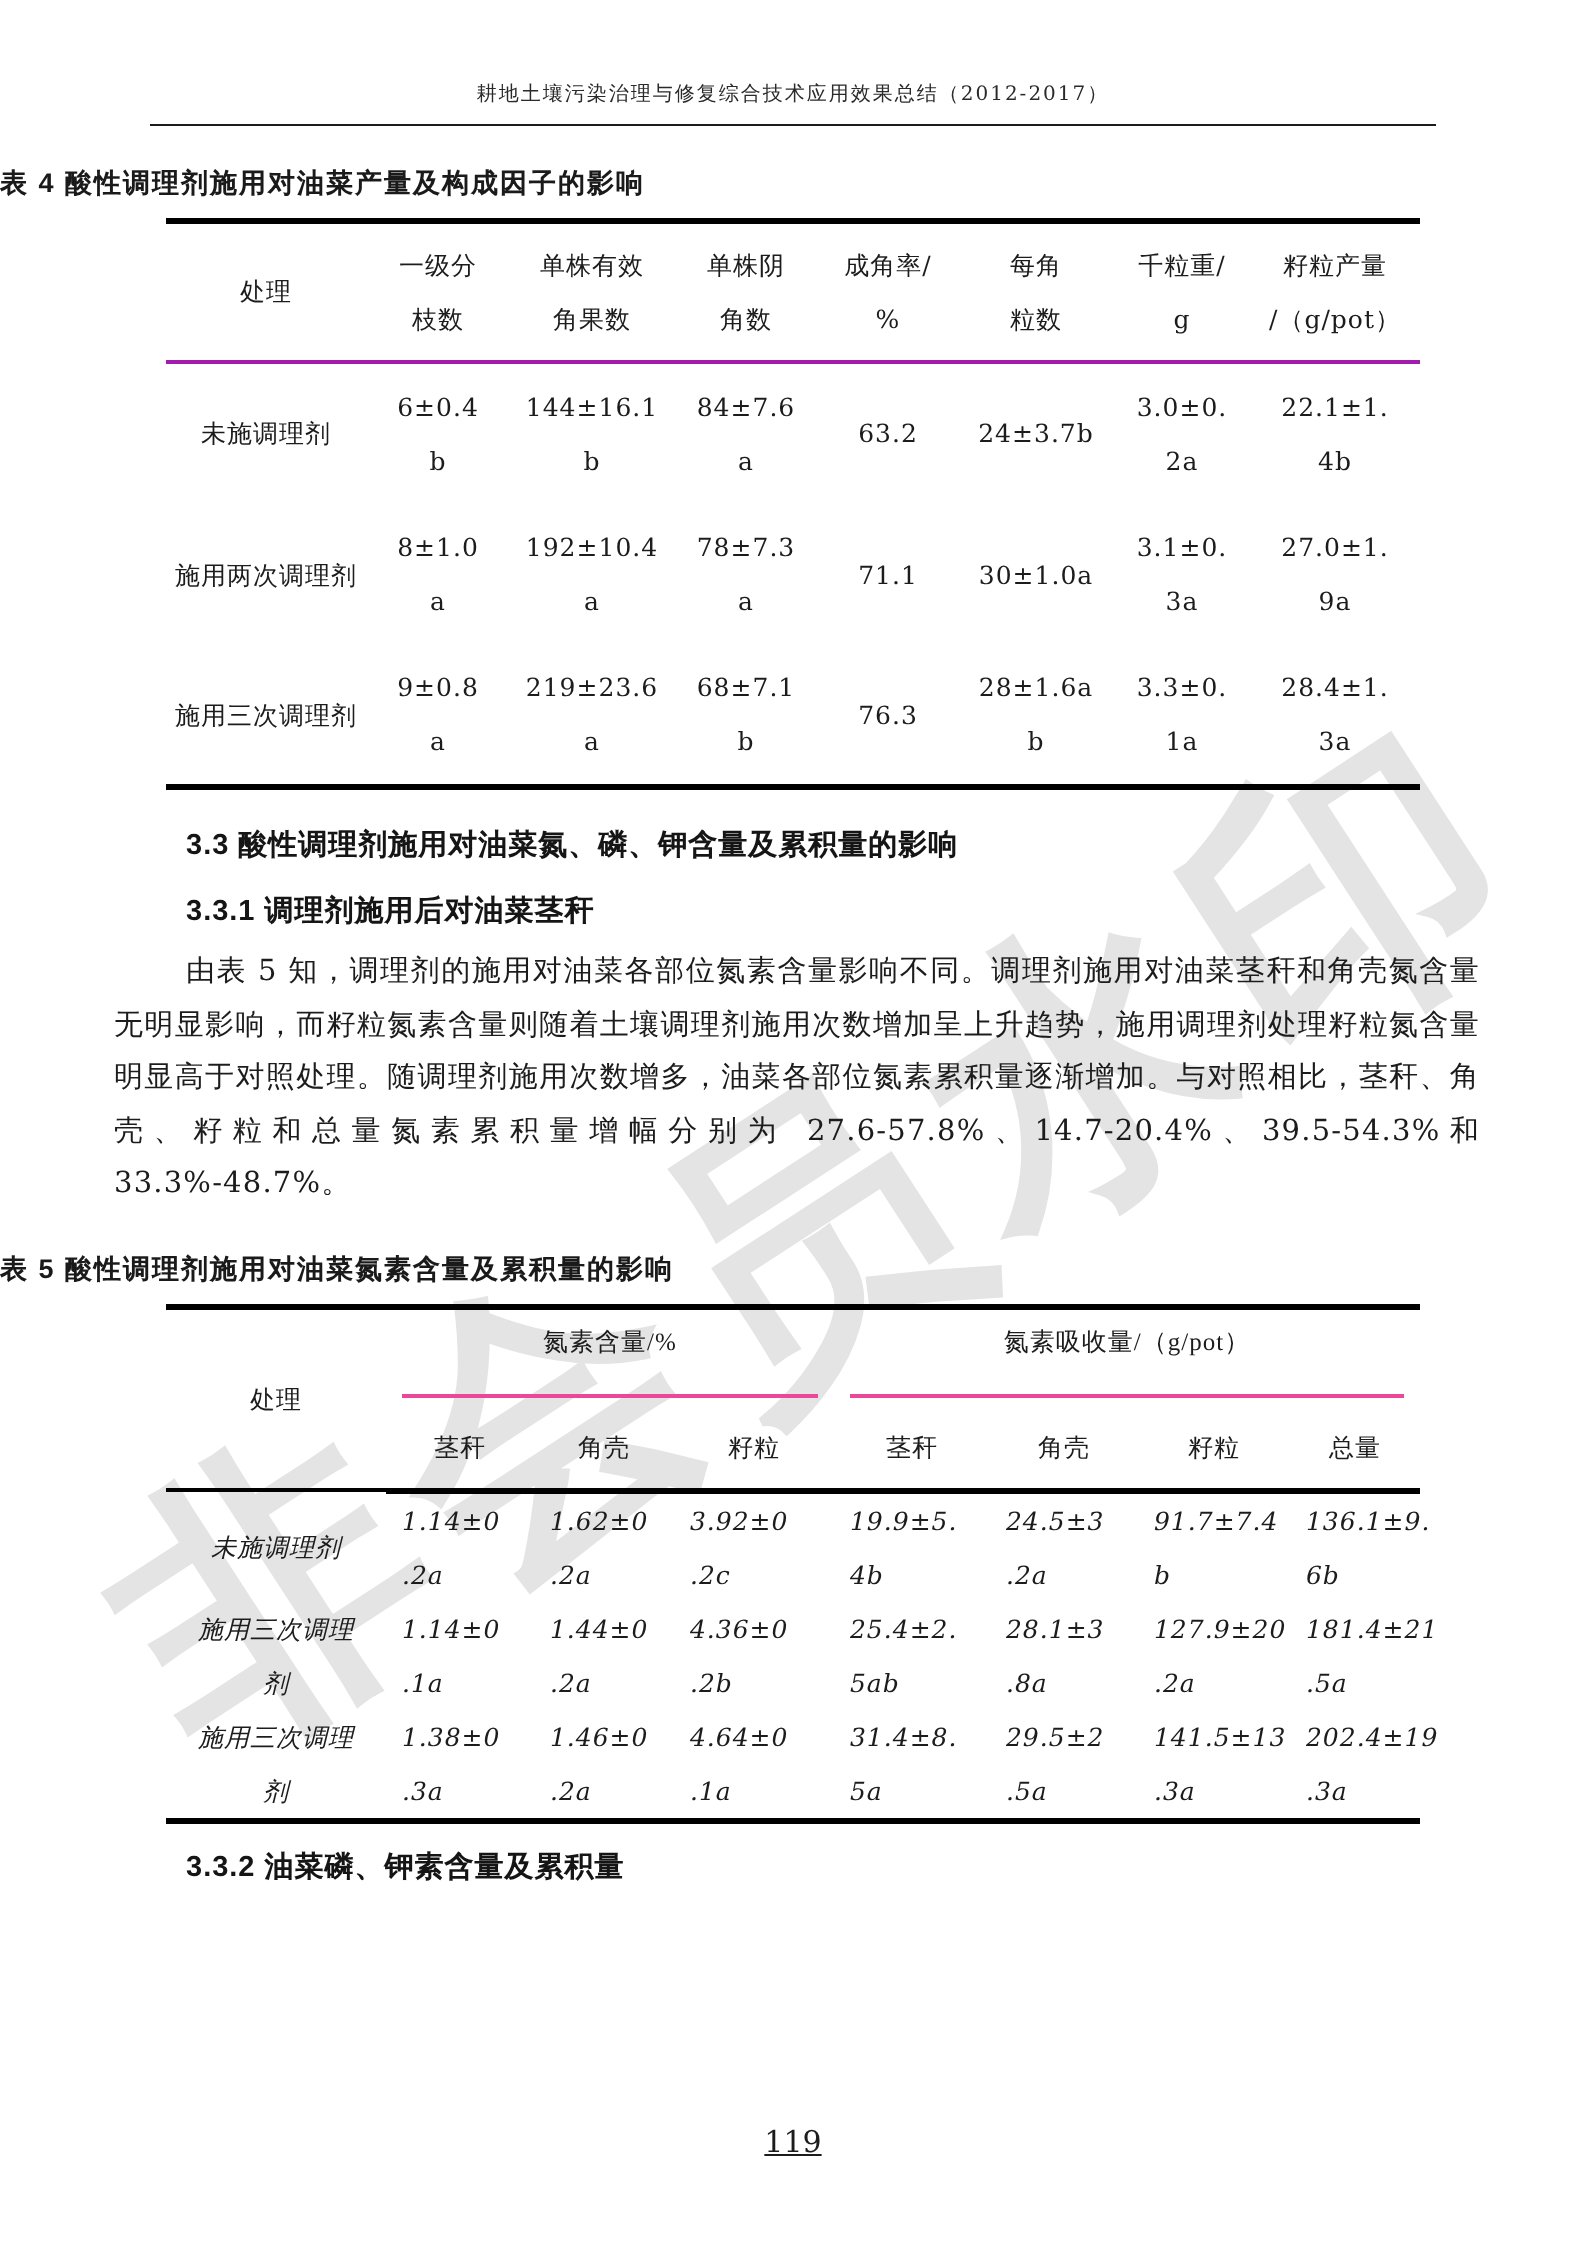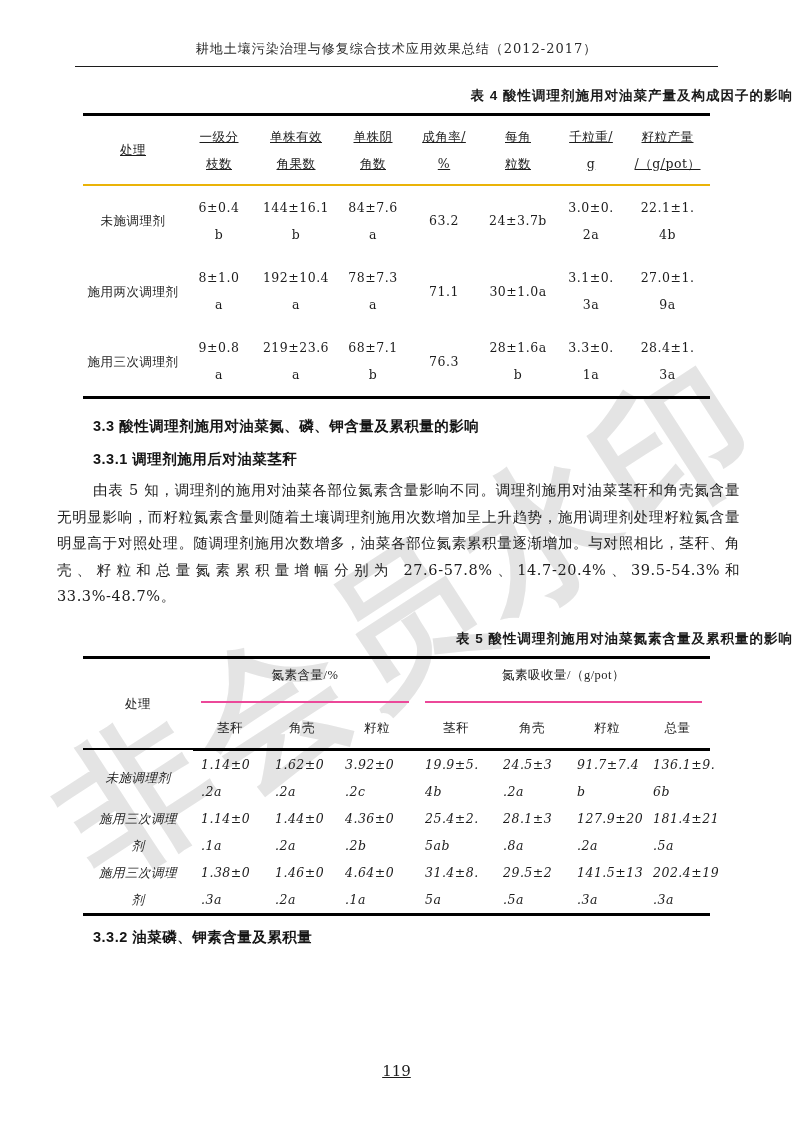--- a/index.html
+++ b/index.html
@@ -16,37 +16,37 @@
     position:absolute; left:10px; top:520px; z-index:0;
     font-family:"Liberation Sans","DejaVu Sans",sans-serif;
     font-weight:bold; font-size:150px; letter-spacing:10px;
     color:#e4e4e4; white-space:nowrap;
     transform:rotate(-33deg); transform-origin:50% 50%;
     user-select:none;
   }
   
   .runhead {
     margin:40px 75px 0 75px; text-align:center;
-    font-size:13px; letter-spacing:1px; color:#2a2a2a;
+    font-size:10px; letter-spacing:1px; color:#2a2a2a;
     border-bottom:1.5px solid #1c1c1c; padding-bottom:8px;
   }
   
   .tbl-title {
-    text-align:right; font-size:13.5px; font-weight:bold;
+    text-align:left; font-size:13.5px; font-weight:bold;
     font-family:"Liberation Sans","DejaVu Sans",sans-serif;
     letter-spacing:1px; margin-top:20px; margin-bottom:8px; color:#1a1a1a;
   }
   
   table { border-collapse:collapse; table-layout:fixed; width:627px; margin:0 auto; }
   .t4, .t5 { border-top:3px solid #000; border-bottom:3px solid #000; font-size:12.5px; }
   th, td {
     font-weight:normal; vertical-align:middle; text-align:center;
     white-space:pre-line; line-height:27px; letter-spacing:0.5px;
   }
-  .t4 thead th { height:70px; border-bottom:2px solid #eab308;text-decoration:underline; }
+  .t4 thead th { height:70px; border-bottom:2px solid #a21caf; }
   .t4 tbody td { height:71px; }
   .t5 .t5-grouprow th { height:50px; }
   .t5 .t5-group div { border-bottom:2px solid #ec4899; padding-bottom:12px; margin:0 8px;font-family:Liberation Serif, serif; }
   .t5 .t5-subrow th { height:42px; border-bottom:3px solid #000000; }
   .t5 th.t5-treat { border-bottom:2px solid #000; }
   .t5 tbody td { height:54px; text-align:left; padding-left:8px;font-style:italic; }
   .t5 tbody td.rowlabel { text-align:center; padding-left:0; }
   
   .sec-head {
     font-family:"Liberation Sans","DejaVu Sans",sans-serif;

